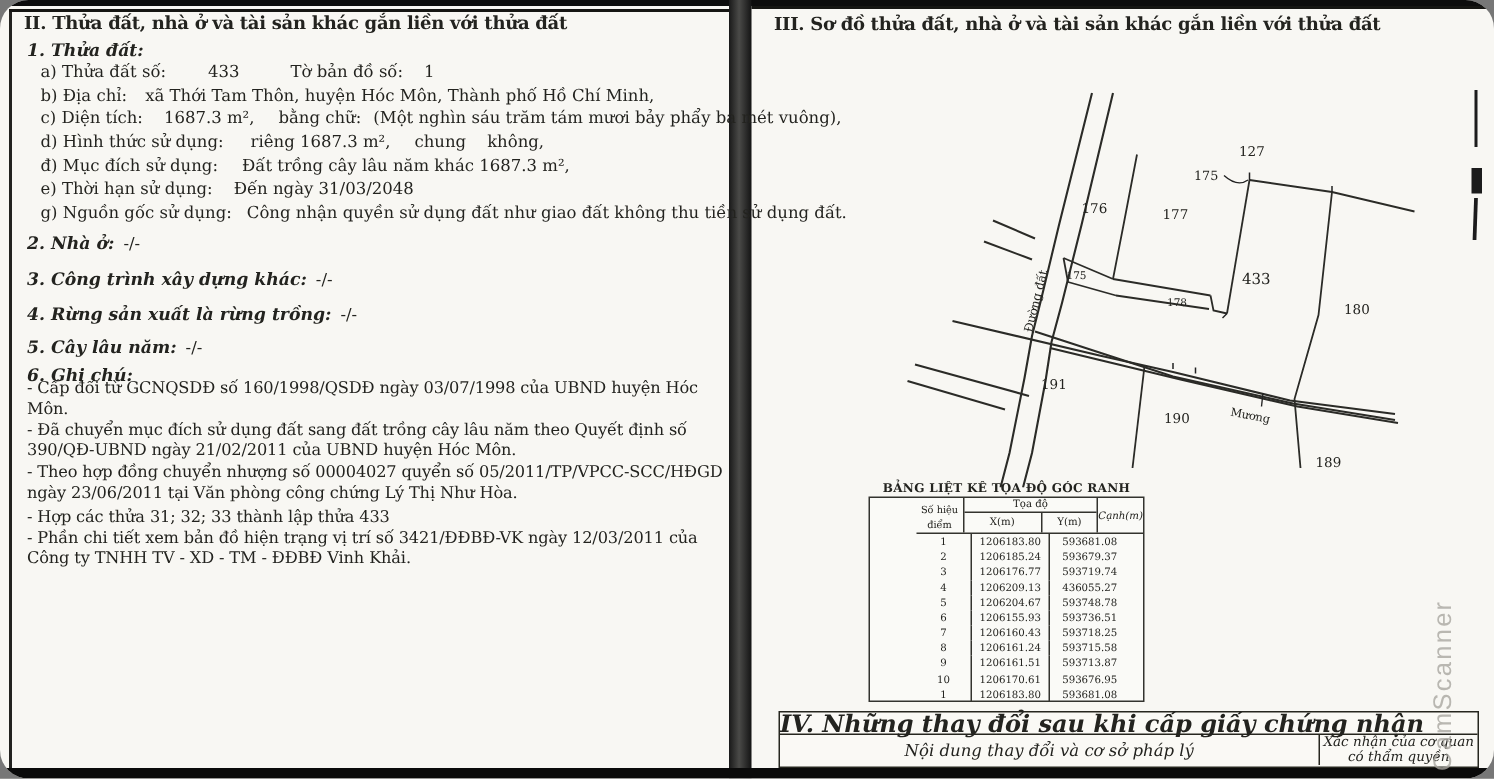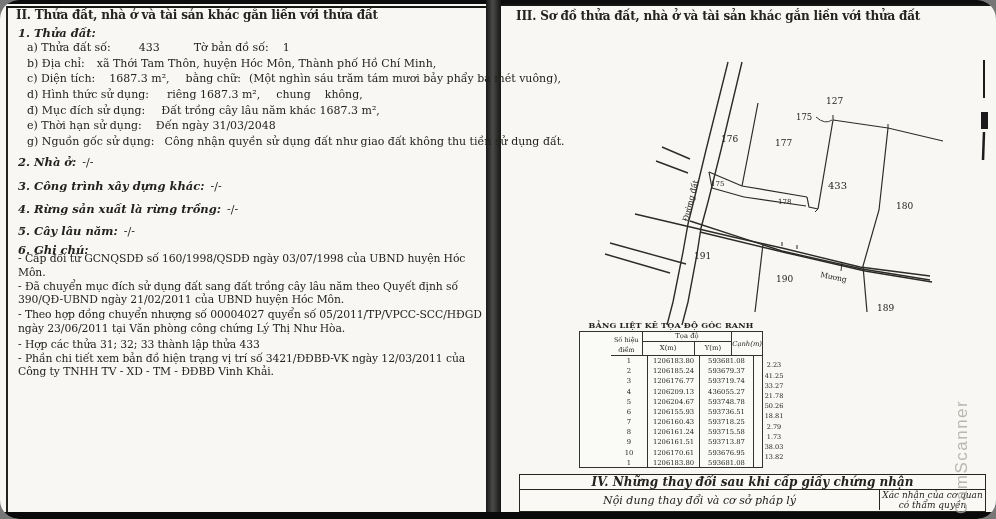--- a/index.html
+++ b/index.html
@@ -50,21 +50,21 @@
   .ct-rows{width:142px;}
   .ct-row{display:flex;height:10.18px;font-size:6.8px;line-height:10.18px;}
   .cp{width:37px;text-align:center;border-right:1.1px solid #33332e;box-sizing:border-box;}
   .cx{width:52px;text-align:center;border-right:1.1px solid #33332e;box-sizing:border-box;}
   .cy{flex:1;text-align:center;}
   .ct-edges{position:absolute;left:142px;top:0;width:40px;height:112px;border-left:1.1px solid #33332e;}
   .ct-edge{position:absolute;width:100%;text-align:center;font-size:6.5px;}
 
   
   .sec4{left:519px;top:474px;width:467px;height:38px;border:1.5px solid #26261f;background:#faf9f5;box-sizing:border-box;}
-  .sec4-title{height:15px;border-bottom:1.5px solid #26261f;text-align:center;font-weight:bold;font-style:italic;font-size:12px;line-height:15px;box-sizing:border-box;}
+  .sec4-title{height:15px;border-bottom:1.5px solid #26261f;text-align:left;font-weight:bold;font-style:italic;font-size:16px;line-height:15px;box-sizing:border-box;}
   .sec4-cols{display:flex;height:20px;}
   .sec4-left{flex:1;display:flex;align-items:center;justify-content:center;font-style:italic;font-size:11px;}
   .sec4-right{width:106px;border-left:1.5px solid #26261f;font-style:italic;font-size:9px;text-align:center;line-height:1.15;display:flex;align-items:center;justify-content:center;box-sizing:border-box;}
 
   .watermark{left:952px;top:288px;height:226px;width:30px;
     writing-mode:vertical-rl;transform:rotate(180deg);
     font-family:"Liberation Sans","DejaVu Sans",sans-serif;
     font-size:17px;letter-spacing:1.5px;color:#a9a7a1;opacity:.8;z-index:6;}
 </style>
 </head>
@@ -252,32 +252,20 @@
             <span class="cp">10</span>
             <span class="cx">1206170.61</span>
             <span class="cy">593676.95</span>
           </div>
         <div class="ct-row">
             <span class="cp">1</span>
             <span class="cx">1206183.80</span>
             <span class="cy">593681.08</span>
           </div>
       </div>
-      <div class="ct-edges">
-        <div class="ct-edge" style="top:5px">2.23</div>
-        <div class="ct-edge" style="top:16px">41.25</div>
-        <div class="ct-edge" style="top:26px">33.27</div>
-        <div class="ct-edge" style="top:36px">21.78</div>
-        <div class="ct-edge" style="top:46px">50.26</div>
-        <div class="ct-edge" style="top:56px">18.81</div>
-        <div class="ct-edge" style="top:67px">2.79</div>
-        <div class="ct-edge" style="top:77px">1.73</div>
-        <div class="ct-edge" style="top:87px">38.03</div>
-        <div class="ct-edge" style="top:97px">13.82</div>
-      </div>
     </div>
   </div>
 
   <div class="abs sec4">
     <div class="sec4-title">IV. Những thay đổi sau khi cấp giấy chứng nhận</div>
     <div class="sec4-cols">
       <div class="sec4-left">Nội dung thay đổi và cơ sở pháp lý</div>
       <div class="sec4-right">Xác nhận của cơ quan có thẩm quyền</div>
     </div>
   </div>

